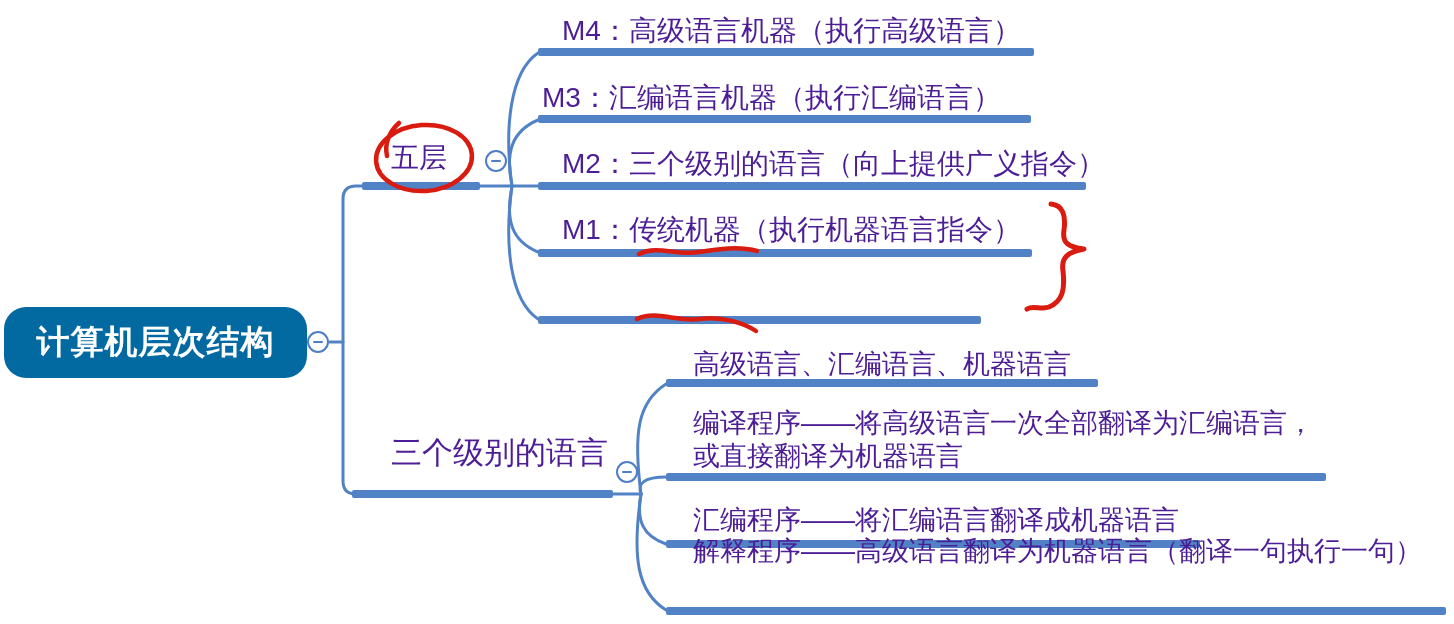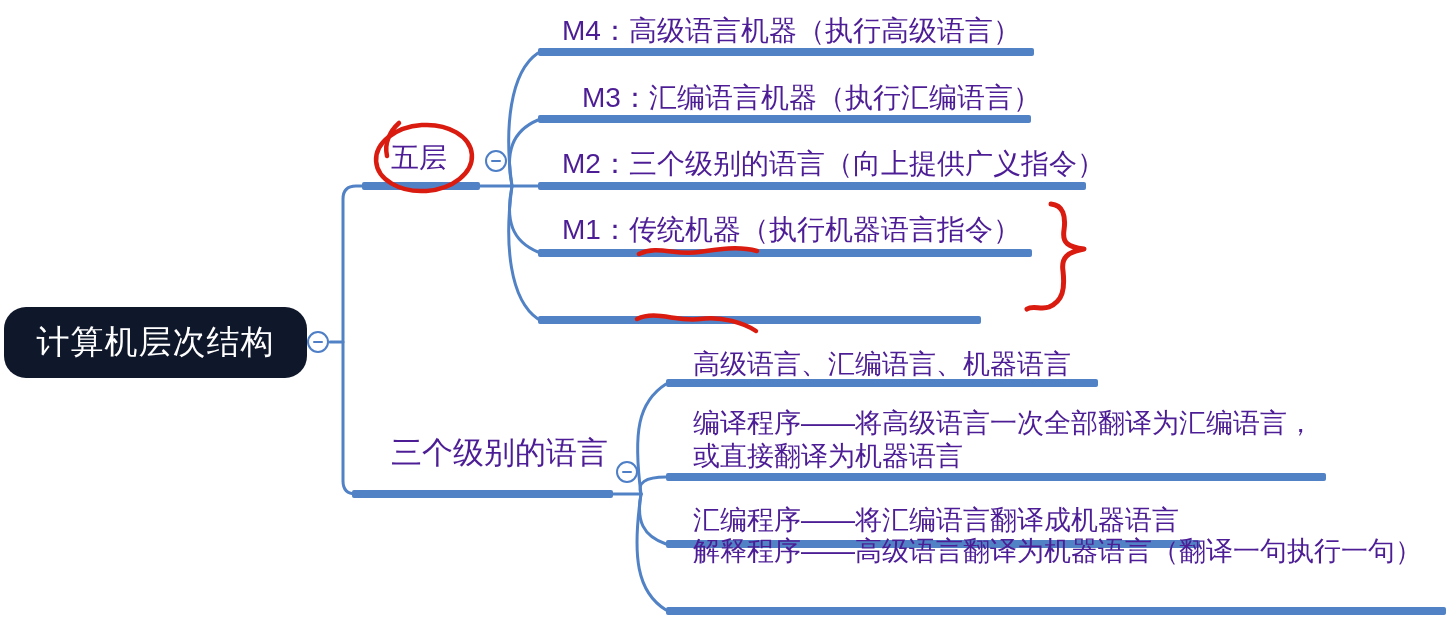--- a/index.html
+++ b/index.html
@@ -17,25 +17,25 @@
     position: absolute;
     color: #4c1d95;
     font-weight: 500;
     white-space: pre-line;
     cursor: default;
   }
   .root-node {
     position: absolute;
     left: 4px; top: 307px;
     width: 303px; height: 71px;
-    background: #0f172a;
+    background: #0369a1;
     border-radius: 22px;
     color: #ffffff;
     font-size: 33px;
-    font-weight: normal;
+    font-weight: bold;
     letter-spacing: 1px;
     display: flex; align-items: center; justify-content: center;
   }
   .collapse {
     position: absolute;
     width: 22px; height: 22px;
     border-radius: 50%;
     background: #ffffff;
     border: 2.5px solid #4e7ec6;
     display: flex; align-items: center; justify-content: center;
@@ -107,21 +107,21 @@
   </div>
   <div class="collapse" style="left:485px; top:150px;">
     <span class="minus"></span>
   </div>
   <div class="collapse" style="left:616px; top:461px;">
     <span class="minus"></span>
   </div>
 
   <div class="topic f-branch" style="left:391px; top:139px;">五层</div>
   <div class="topic f-row" style="left:562px; top:14px;">M4：高级语言机器（执行高级语言）</div>
-  <div class="topic f-row" style="left:582px; top:81px;text-align:center;">M3：汇编语言机器（执行汇编语言）</div>
+  <div class="topic f-row" style="left:542px; top:81px;text-align:center;">M3：汇编语言机器（执行汇编语言）</div>
   <div class="topic f-row" style="left:562px; top:147px;">M2：三个级别的语言（向上提供广义指令）</div>
   <div class="topic f-row" style="left:562px; top:213px;">M1：传统机器（执行机器语言指令）</div>
 
   <div class="topic f-branch2" style="left:391px; top:432px;">三个级别的语言</div>
   <div class="topic f-row2" style="left:693px; top:348px;">高级语言、汇编语言、机器语言</div>
   <div class="topic f-row2" style="left:693px; top:504px;">汇编程序——将汇编语言翻译成机器语言</div>
   <div class="topic f-row2" style="left:693px; top:407px;">编译程序——将高级语言一次全部翻译为汇编语言，
 或直接翻译为机器语言</div>
   <div class="topic f-row2" style="left:693px; top:535px;">解释程序——高级语言翻译为机器语言（翻译一句执行一句）</div>
 

